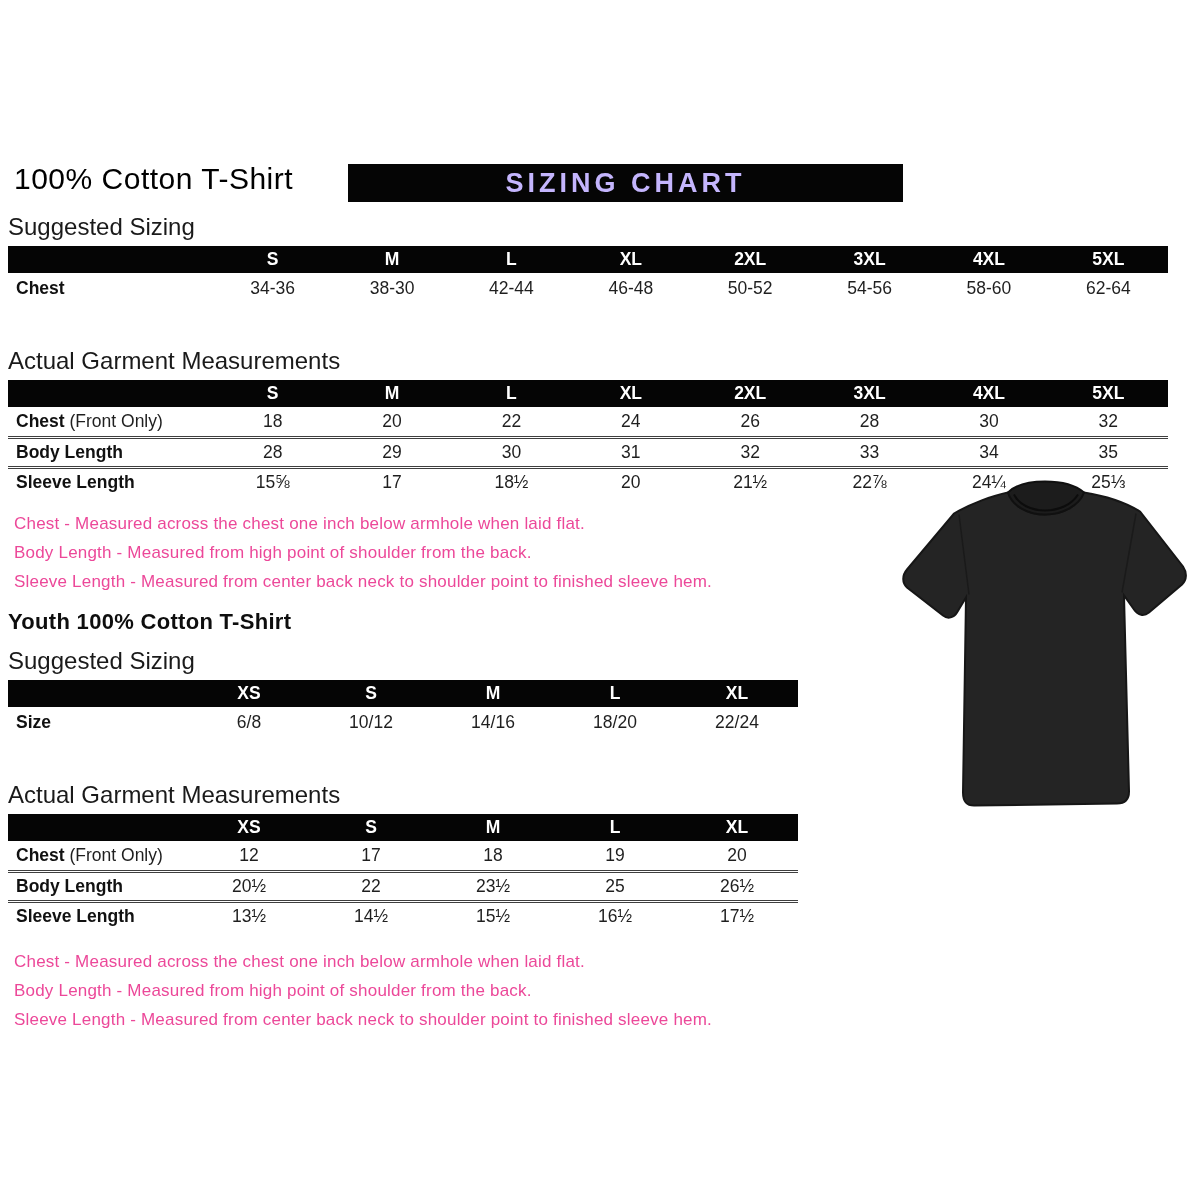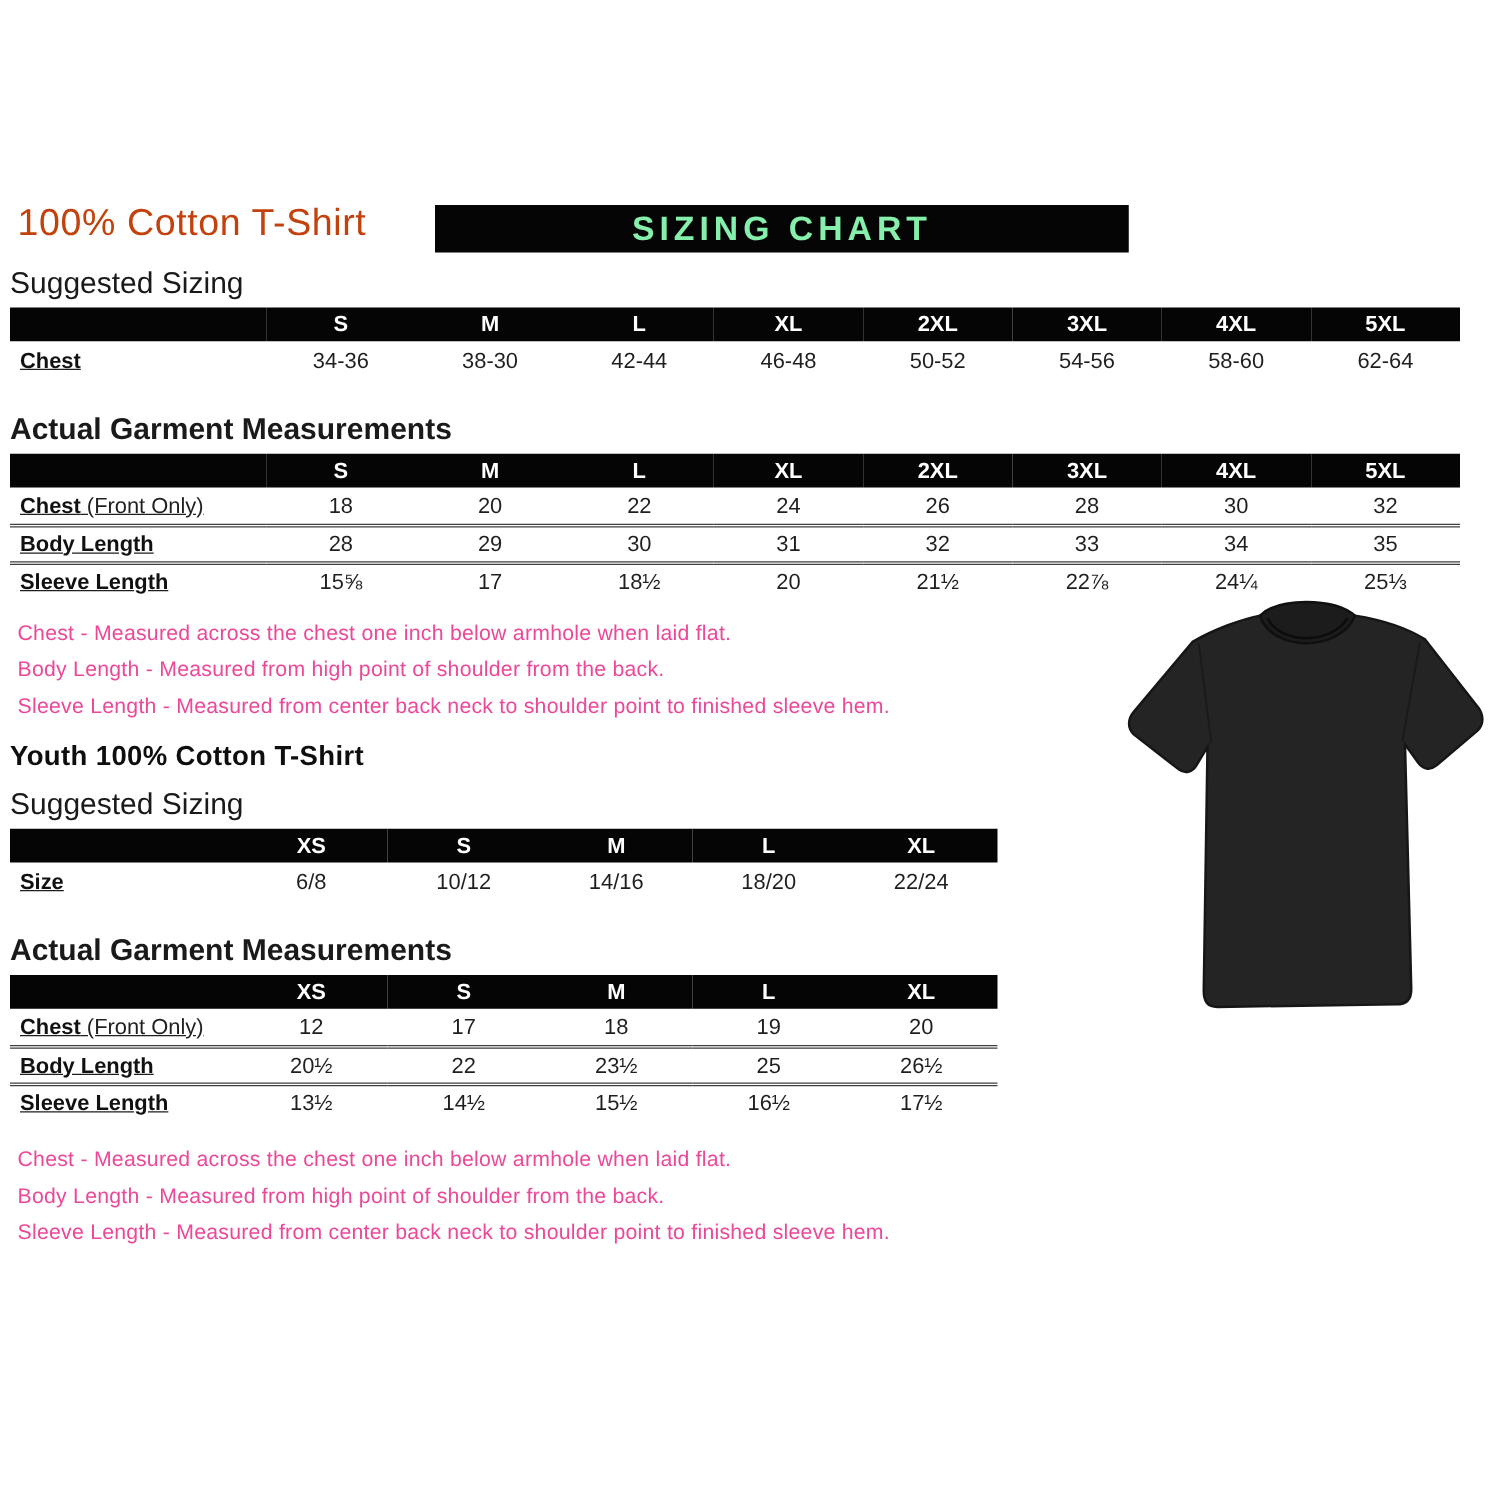--- a/index.html
+++ b/index.html
@@ -2,37 +2,37 @@
 <html><head>
 <meta charset="utf-8">
 <style>
   * { margin:0; padding:0; box-sizing:border-box; }
   body { font-family:"Liberation Sans", sans-serif; background:#ffffff; }
   .page { position:relative; width:1200px; height:1200px; background:#fff; overflow:hidden; color:#1a1a1a; }
   .content { position:absolute; top:160px; left:8px; width:1162px; }
 
   
   .title-row { position:relative; height:44px; }
-  .main-title { position:absolute; left:6px; top:2px; font-size:30px; font-weight:400; color:#c2410c; letter-spacing:0.5px; }
-  .banner { position:absolute; left:340px; top:4px; width:555px; height:38px; background:#050505; color:#86efac;
+  .main-title { position:absolute; left:6px; top:2px; font-size:30px; font-weight:400; color:#000000; letter-spacing:0.5px; }
+  .banner { position:absolute; left:340px; top:4px; width:555px; height:38px; background:#050505; color:#c4b5fd;
             display:flex; align-items:center; justify-content:center; font-size:27px; font-weight:bold; letter-spacing:4px; }
 
   .section-label { font-size:24px; color:#1a1a1a; margin-top:9px; }
 
   
   table { border-collapse:collapse; table-layout:fixed; margin-top:5px; }
   table.adult { width:1160px; }
   table.youth { width:790px; }
   th, td { font-size:17.5px; padding:0; }
   thead th { background:#050505; color:#ffffff; font-weight:bold; height:27px; text-align:center; }
   tbody td { height:30px; text-align:center; color:#1f1f1f; }
-  tbody td.rowlabel { text-align:left; padding-left:8px;text-decoration:underline; }
+  tbody td.rowlabel { text-align:left; padding-left:8px; }
   .rowlabel b { font-weight:bold; color:#111; }
   .meas tbody tr + tr td { border-top:3px double #3f3f3f;margin-top:18px; }
-  .gap-lg { margin-top:27px;font-weight:bold; }
+  .gap-lg { margin-top:44px; }
 
   .notes { margin-top:12px; }
   .note-line { font-size:17px; color:#ec4899; line-height:29px; padding-left:6px; letter-spacing:0.2px; }
 
   .youth-title { margin-top:13px; font-size:22px; font-weight:bold; color:#0e0e0e; padding-left:0px; letter-spacing:0.3px; }
 
   
   .tshirt-wrap { position:absolute; left:893px; top:472px; width:300px; height:350px; }
 </style>
 </head>

